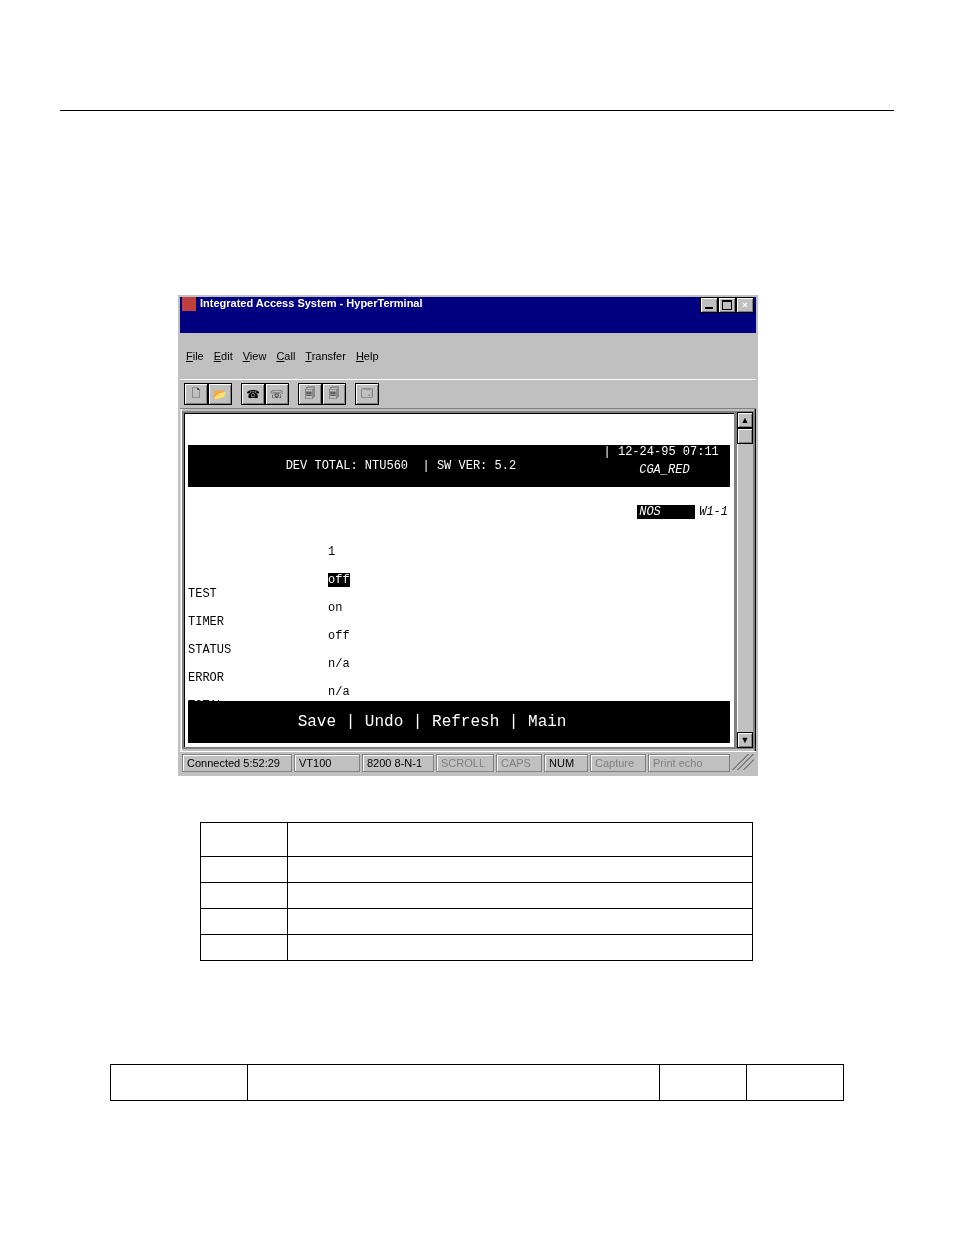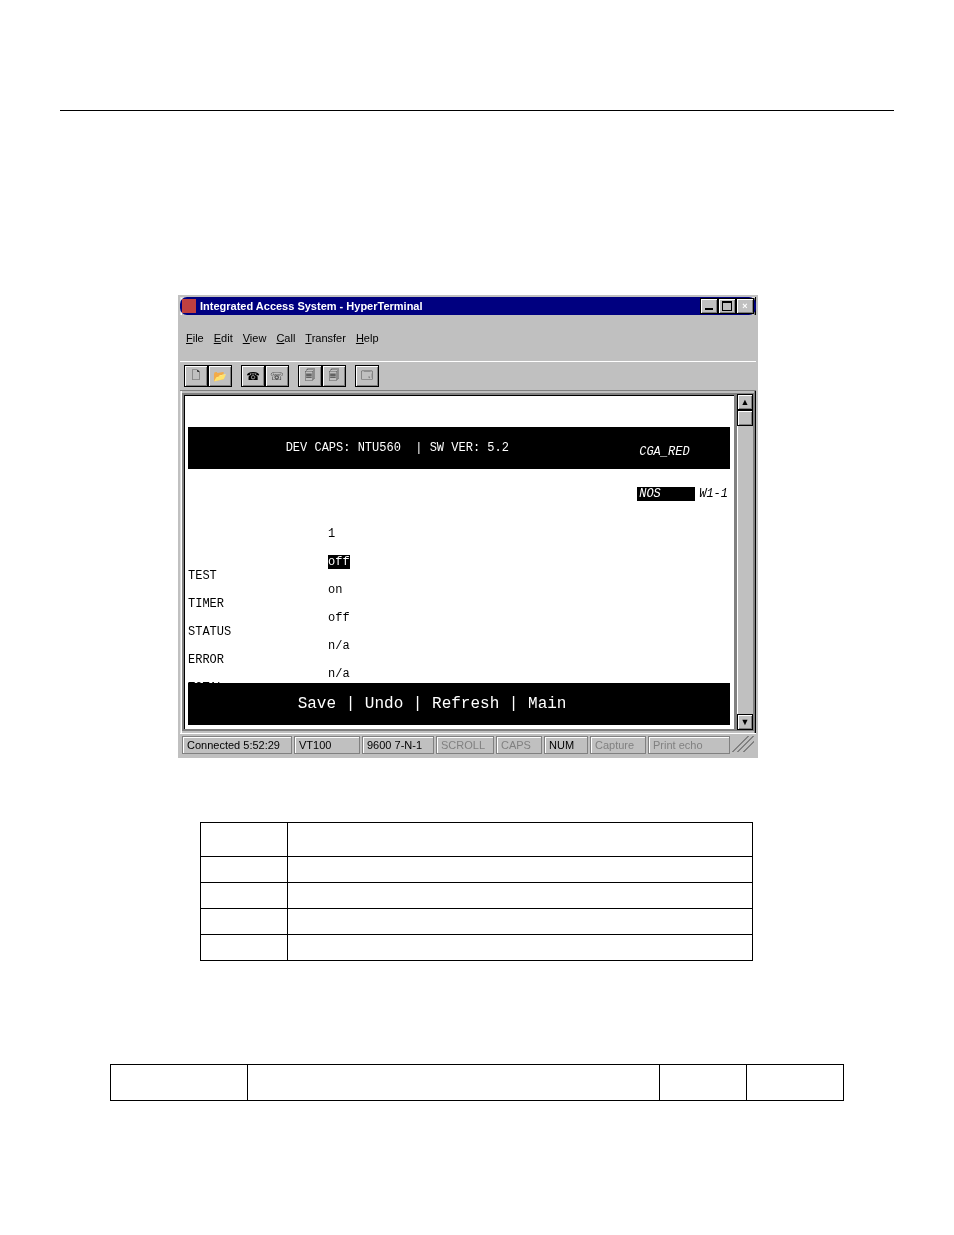--- a/index.html
+++ b/index.html
@@ -30,27 +30,25 @@
     width: 576px;
     background: #c0c0c0;
     border: 2px solid #c0c0c0;
     box-shadow: inset -1px -1px 0 #000, inset 1px 1px 0 #dfdfdf,
                 inset -2px -2px 0 #808080, inset 2px 2px 0 #fff;
     font-family: "MS Sans Serif", Tahoma, Arial, sans-serif;
     font-size: 11px;
     color: #000;
   }
   .titlebar {
-    height: 18px;
+    height: 36px;
     background: linear-gradient(#000080, #000080);
     color: #fff;
     display: flex;
-    align-items: center;
     padding: 0 2px;
-    border-radius: 7px;
   }
   .titlebar .app-icon {
     width: 14px; height: 14px;
     background: #c04040;
     margin-right: 4px;
     display: inline-block;
   }
   .titlebar .title-text {
     flex: 1 1 auto;
     font-weight: bold;
@@ -283,22 +281,23 @@
       </div>
       <div class="tb-group">
         <div class="tb-btn">🗔</div>
       </div>
     </div>
 
     <div class="terminal-wrap">
       <div class="terminal">
         <div class="term-headerbar">
           <span class="left">
-            &nbsp;<span>DEV CAPS:</span> <span>NTU560</span>&nbsp;&nbsp;|&nbsp;<span>SW VER:</span> <span>5.2</span>
+            &nbsp;<span>DEV TOTAL:</span> <span>NTU560</span>&nbsp;&nbsp;|&nbsp;<span>SW VER:</span> <span>5.2</span>
           </span>
+          <span>|&nbsp;<span>12-24-95 07:11</span>&nbsp;</span>
         </div>
 
         <div class="term-body">
 <div class="trow"><span class="tlabel"></span><span>1</span></div>
 <div class="trow"><span class="tlabel">TEST</span><span class="inv">off</span></div>
 <div class="trow"><span class="tlabel">TIMER</span><span>on</span></div>
 <div class="trow"><span class="tlabel">STATUS</span><span>off</span></div>
 <div class="trow"><span class="tlabel">ERROR</span><span>n/a</span></div>
 <div class="trow"><span class="tlabel">TOTAL</span><span>n/a</span></div>
         </div>
@@ -317,21 +316,21 @@
         <div class="arrow">▲</div>
         <div class="thumb"></div>
         <div class="track"></div>
         <div class="arrow">▼</div>
       </div>
     </div>
 
     <div class="statusbar">
       <div class="pane" style="width:100px">Connected 5:52:29</div>
       <div class="pane" style="width:56px">VT100</div>
-      <div class="pane" style="width:62px">9600 7-N-1</div>
+      <div class="pane" style="width:62px">8200 8-N-1</div>
       <div class="pane dim" style="width:48px">SCROLL</div>
       <div class="pane dim" style="width:36px">CAPS</div>
       <div class="pane" style="width:34px">NUM</div>
       <div class="pane dim" style="width:46px">Capture</div>
       <div class="pane dim" style="flex:1">Print echo</div>
       <div class="pane grip"></div>
     </div>
   </div>
 
   <table class="doc-table table1">

